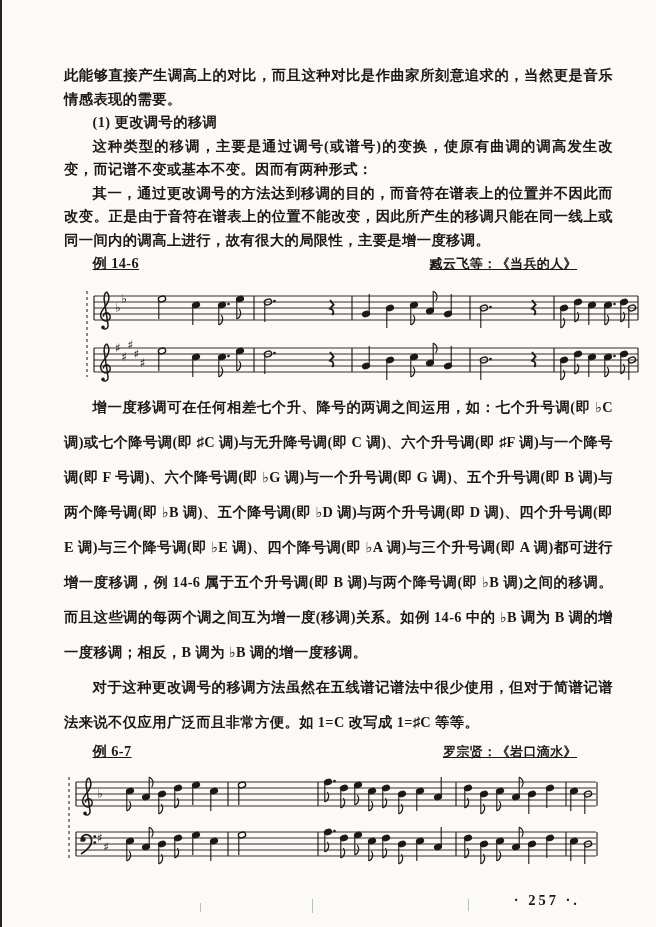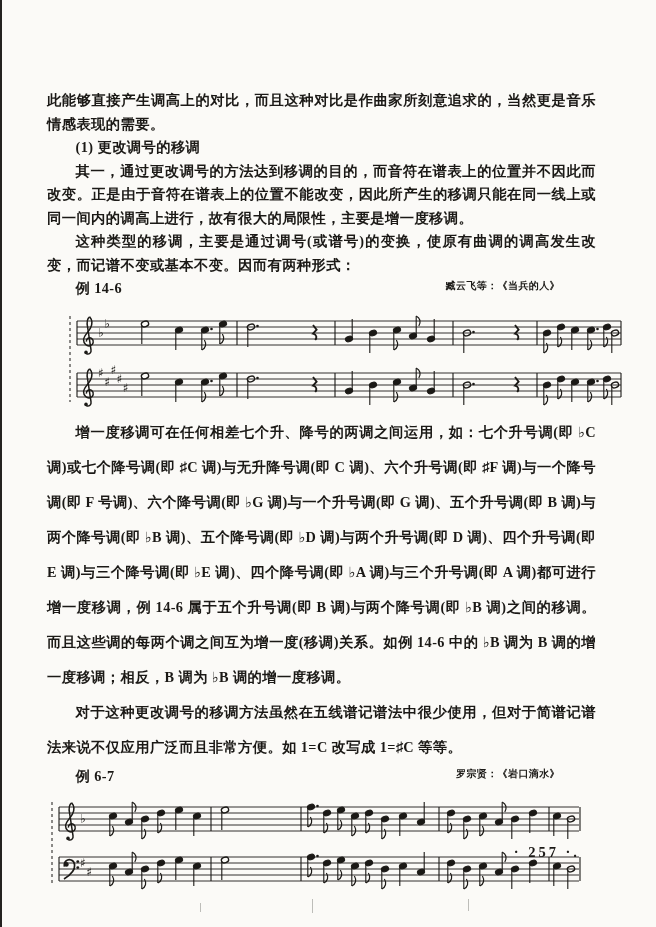--- a/index.html
+++ b/index.html
@@ -8,56 +8,55 @@
     position:relative;
     width:656px;height:927px;
     background:#fbfaf7;
     overflow:hidden;
     font-family:"Liberation Serif","DejaVu Serif",serif;
     color:#1b1916;
   }
   .edge-left{position:absolute;left:0;top:0;width:2px;height:927px;background:#242220;}
   .artifact{position:absolute;width:1px;background:#8a8a86;opacity:.55;}
   .content{
-    position:absolute;left:47px;top:64px;width:549px;
+    position:absolute;left:64px;top:64px;width:549px;
     font-size:14.3px;line-height:23.5px;
     text-align:justify;
     font-weight:600;
     letter-spacing:.4px;
-    margin-top:25px;
   }
   .content p{margin:0;text-indent:2em;}
   p.noindent{text-indent:0;}
   p.head{font-weight:bold;}
   p.wide{line-height:35px;}
   .exhead{
-    display:flex;justify-content:space-between;align-items:flex-start;
-    padding-right:36px;line-height:23px;
+    display:flex;justify-content:space-between;align-items:center;
+    padding-right:36px;line-height:23px;text-decoration:underline;
   }
   .exhead .exlabel{text-indent:0;padding-left:2em;white-space:nowrap;}
-  .exhead .credit{font-size:10px;line-height:17px;white-space:nowrap;}
+  .exhead .credit{font-size:13px;line-height:17px;white-space:nowrap;}
   svg.music{display:block;margin:5px 0 6px 0;}
   svg.music.m1{margin-left:20px;}
   svg.music.m2{margin-left:2px;}
   .pagenum{
-    position:absolute;top:844px;right:76px;
+    position:absolute;top:892px;right:76px;
     font-size:14.5px;font-weight:bold;letter-spacing:3px;
   }
 </style>
 </head>
 <body>
 
 <div class="page">
   <div class="edge-left"></div>
 
   <div class="content">
     <p class="noindent">此能够直接产生调高上的对比，而且这种对比是作曲家所刻意追求的，当然更是音乐情感表现的需要。</p>
     <p class="head">(1) 更改调号的移调</p>
+    <p>这种类型的移调，主要是通过调号(或谱号)的变换，使原有曲调的调高发生改变，而记谱不变或基本不变。因而有两种形式：</p>
     <p>其一，通过更改调号的方法达到移调的目的，而音符在谱表上的位置并不因此而改变。正是由于音符在谱表上的位置不能改变，因此所产生的移调只能在同一线上或同一间内的调高上进行，故有很大的局限性，主要是增一度移调。</p>
-    <p>这种类型的移调，主要是通过调号(或谱号)的变换，使原有曲调的调高发生改变，而记谱不变或基本不变。因而有两种形式：</p>
 
     <div class="exhead">
       <span class="exlabel">例 14-6</span>
       <span class="credit">臧云飞等：《当兵的人》</span>
     </div>
     <svg class="music m1" width="556" height="104" viewBox="0 0 556 104">
         <line x1="3" y1="11" x2="3" y2="97" stroke="#1b1916" stroke-width="1" stroke-dasharray="3 3"></line>
         <line x1="10" y1="16" x2="554" y2="16" stroke="#1b1916" stroke-width="0.9"></line>
         <line x1="10" y1="22" x2="554" y2="22" stroke="#1b1916" stroke-width="0.9"></line>
         <line x1="10" y1="28" x2="554" y2="28" stroke="#1b1916" stroke-width="0.9"></line>

